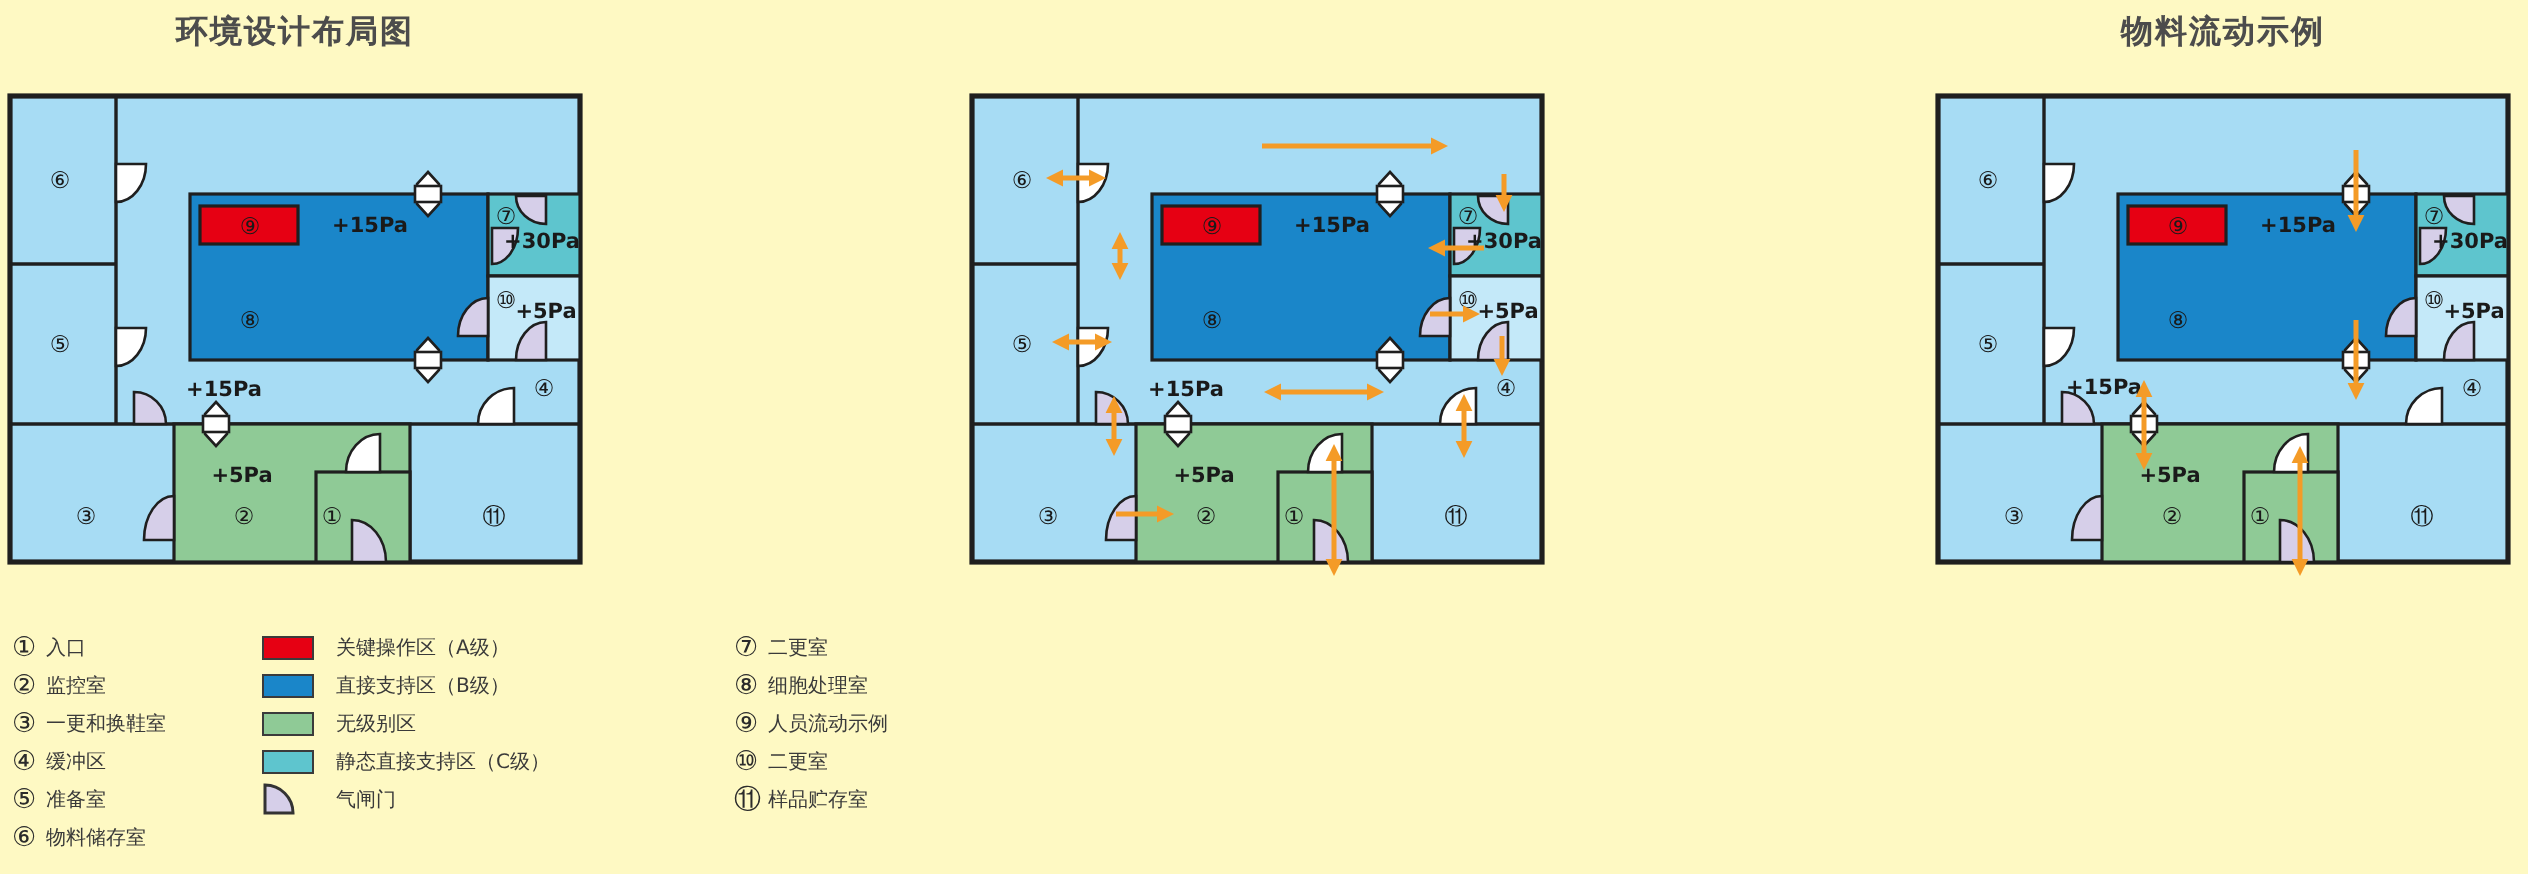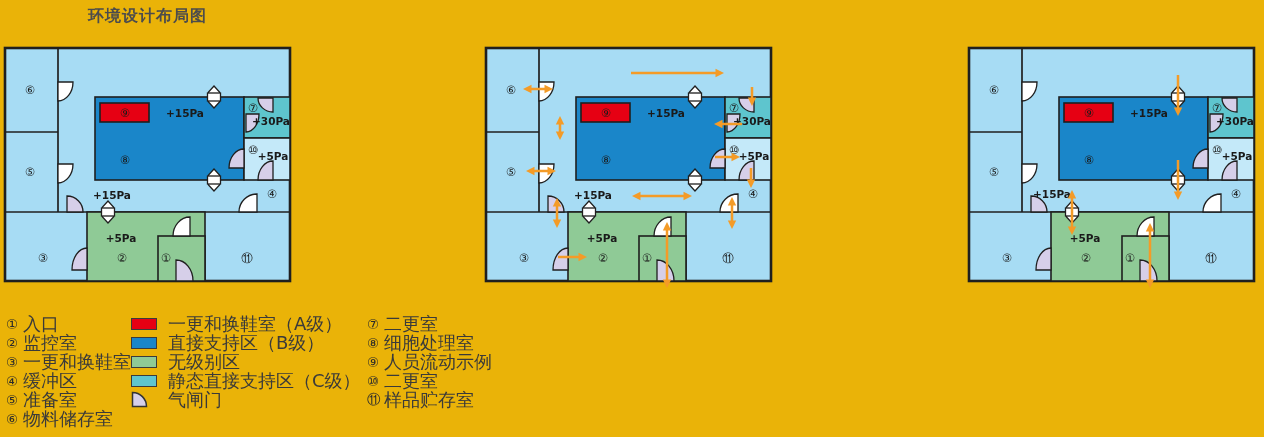--- a/index.html
+++ b/index.html
@@ -1,37 +1,38 @@
 <!DOCTYPE html>
 <html><head>
 <meta charset="utf-8">
 <style>
   html,body{margin:0;padding:0;background:#ffffff;}
   body{width:1264px;height:437px;overflow:hidden;
        font-family:"DejaVu Sans","Liberation Sans",sans-serif;}
-  #stage{position:relative;width:1264px;height:437px;background:#eab308;}
+  #stage{position:relative;width:1264px;height:437px;background:#fef9c3;}
   .dtitle{position:absolute;top:6px;width:285px;text-align:center;
           font-size:16px;font-weight:bold;color:#4c4c4c;letter-spacing:1px;}
   .plan{position:absolute;top:48px;overflow:visible;}
   #legend{position:absolute;left:0;top:312px;width:700px;height:125px;}
   .lcol{position:absolute;top:2px;}
   .lrow{display:flex;align-items:center;height:19px;white-space:nowrap;}
   .lnum{font-size:13.5px;color:#2b2b2b;width:17px;flex:0 0 17px;}
-  .ltext{font-size:18px;color:#3a3a3a;text-align:center;}
+  .ltext{font-size:10px;color:#3a3a3a;text-align:center;}
   .lswatchbox{width:27px;flex:0 0 27px;margin-right:10px;display:flex;align-items:center;}
   .lswatch{width:26px;height:12px;border:1.5px solid #3b3b3b;box-sizing:border-box;display:inline-block;}
   .liconbox{width:27px;flex:0 0 27px;margin-right:10px;display:flex;align-items:center;justify-content:flex-start;}
   .liconbox4{width:34px;flex:0 0 34px;margin-right:6px;display:flex;align-items:center;}
   svg{display:block;}
 </style>
 </head>
 <body>
 
 <div id="stage">
   <div class="dtitle" style="left:5px">环境设计布局图</div>
+  <div class="dtitle" style="left:969px">物料流动示例</div>
 
   <svg class="plan" id="plan0" style="left:5px" viewBox="0 0 285 247" width="285" height="247">
       <rect x="0" y="0" width="285" height="233" fill="#a7dcf4" stroke="#1f1f1f" stroke-width="2.6"></rect>
       <line x1="53" y1="0" x2="53" y2="164" stroke="#1f1f1f" stroke-width="1.7"></line>
       <line x1="0" y1="84" x2="53" y2="84" stroke="#1f1f1f" stroke-width="1.7"></line>
       <line x1="0" y1="164" x2="285" y2="164" stroke="#1f1f1f" stroke-width="1.7"></line>
       <rect x="82" y="164" width="118" height="69" fill="#8fca96" stroke="#1f1f1f" stroke-width="1.6"></rect>
       <rect x="153" y="188" width="47" height="45" fill="#8fca96" stroke="#1f1f1f" stroke-width="1.6"></rect>
       <rect x="90" y="49" width="149" height="83" fill="#1a86c9" stroke="#1f1f1f" stroke-width="1.6"></rect>
       <rect x="239" y="49" width="46" height="41" fill="#5ec5ce" stroke="#1f1f1f" stroke-width="1.6"></rect>
@@ -261,21 +262,21 @@
         <div class="lrow">
           <span class="lnum">⑥</span>
           <span class="ltext">物料储存室</span>
         </div>
       </div>
     <div class="lcol" id="lcol2" style="left:131px">
         <div class="lrow">
           <span class="lswatchbox">
             <span class="lswatch" style="background: rgb(230, 0, 19);"></span>
           </span>
-          <span class="ltext">一更和换鞋室（A级）</span>
+          <span class="ltext">关键操作区（A级）</span>
         </div>
         <div class="lrow">
           <span class="lswatchbox">
             <span class="lswatch" style="background: rgb(26, 134, 201);"></span>
           </span>
           <span class="ltext">直接支持区（B级）</span>
         </div>
         <div class="lrow">
           <span class="lswatchbox">
             <span class="lswatch" style="background: rgb(143, 202, 150);"></span>

